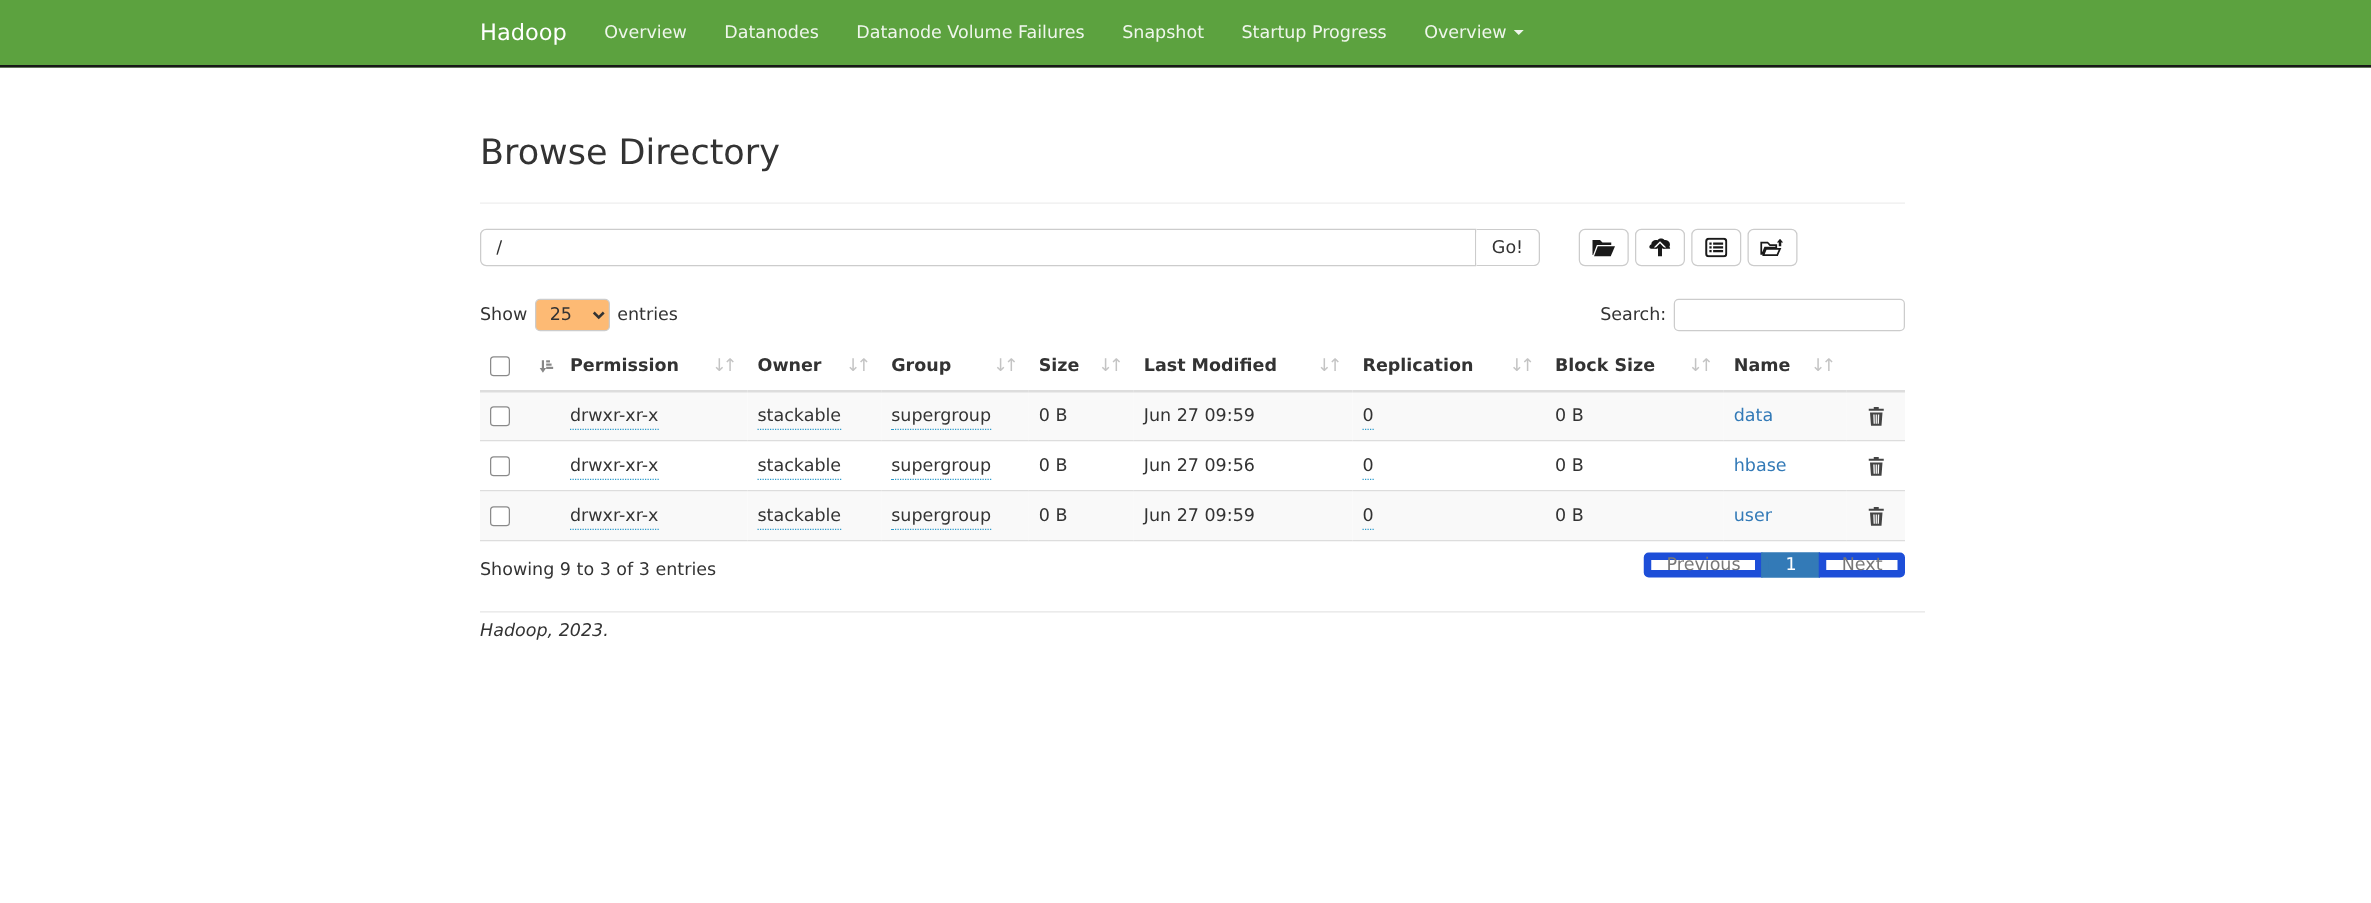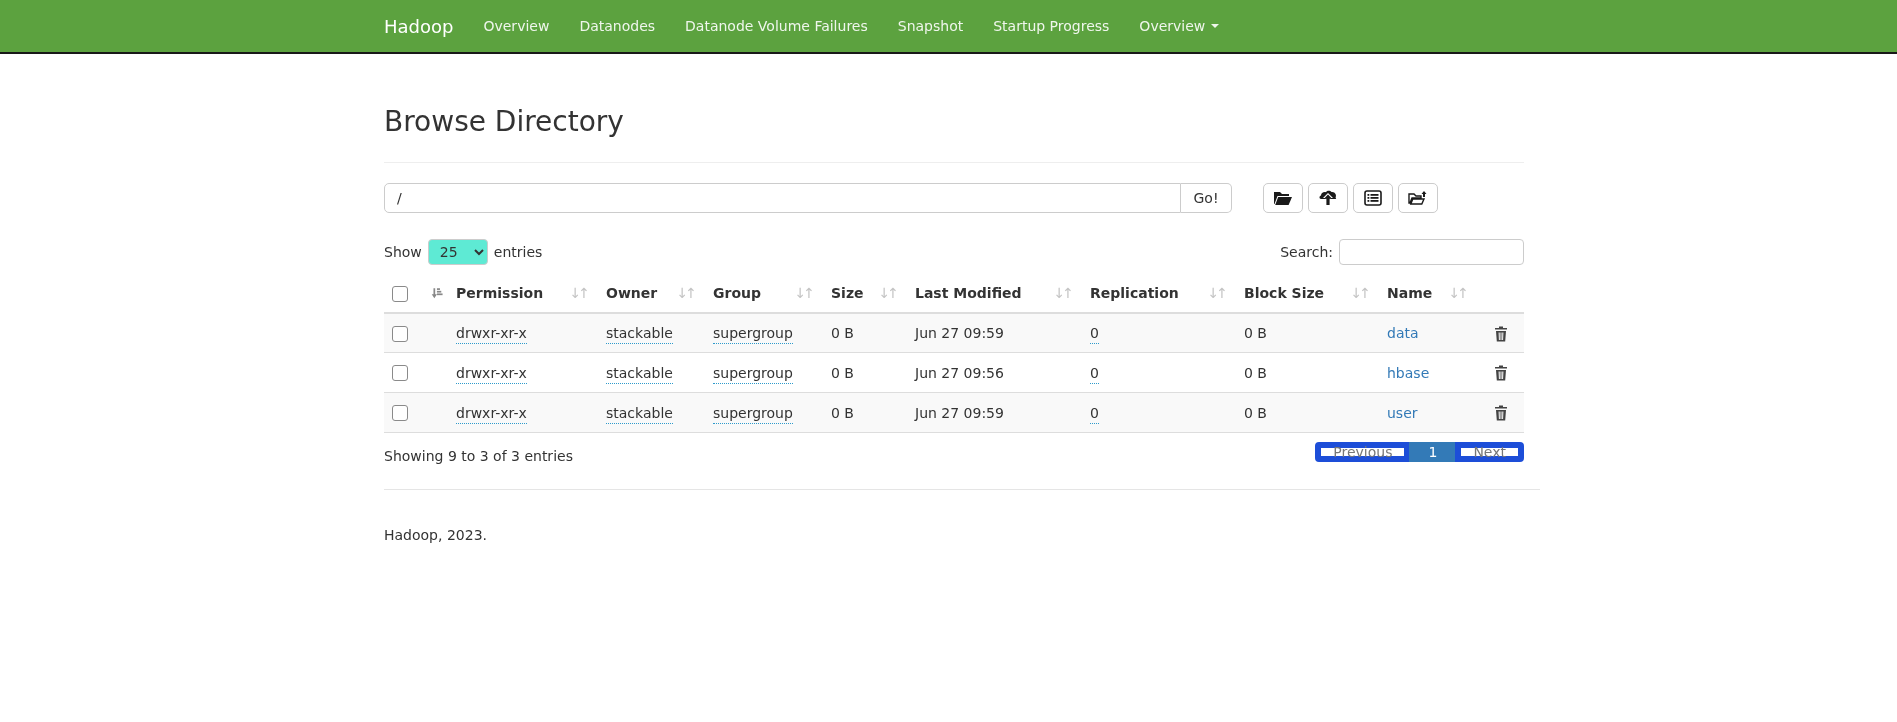--- a/index.html
+++ b/index.html
@@ -12,42 +12,42 @@
 .container { width:1140px; margin-left:384px; }
 h1 { font-size:28px; font-weight:400; margin:53px 0 12px 0; padding-bottom:24px; border-bottom:1px solid #eee; color:#333; line-height:1.1; }
 .path-row { margin-top:20px; display:flex; }
 .input-group { display:flex; width:848px; }
 .path-input { flex:1; height:30px; border:1px solid #ccc; border-radius:5px 0 0 5px; padding:0 12px; font-size:14px; color:#333; font-family:inherit; outline:none; }
 .go-btn { width:51px; height:30px; border:1px solid #ccc; border-left:none; border-radius:0 5px 5px 0; background:#fff; font-size:14px; color:#333; font-family:inherit; }
 .btn-toolbar { margin-left:31px; display:flex; gap:5px; }
 .icon-btn { width:40px; height:30px; border:1px solid #ccc; border-radius:5px; background:#fff; display:flex; align-items:center; justify-content:center; padding:0; }
 .controls-row { margin-top:26px; display:flex; justify-content:space-between; align-items:center; }
 .show-ctl { display:flex; align-items:center; }
-.page-size { width:60px; height:26px; margin:0 6px; border:1px solid #ccc; border-radius:4px; font-size:14px; color:#333; font-family:inherit; padding-left:7px; background:#5eead4; }
+.page-size { width:60px; height:26px; margin:0 6px; border:1px solid #ccc; border-radius:4px; font-size:14px; color:#333; font-family:inherit; padding-left:7px; background:#fdba74; }
 .search-ctl { display:flex; align-items:center;margin-left:24px; }
 .search-input { width:185px; height:26px; margin-left:6px; border:1px solid #ccc; border-radius:4px; font-family:inherit; font-size:14px; padding:0 8px; }
 table { border-collapse:collapse; table-layout:fixed; width:1140px; margin-top:10px; border-bottom:1px solid #ddd; }
 th, td { text-align:left; vertical-align:middle; padding:0 8px; font-size:14px; }
 th { font-weight:bold; height:38px; border-bottom:2px solid #ddd; position:relative; }
 td { height:40px; border-top:1px solid #ddd; }
 tbody tr:nth-child(odd) { background:#f9f9f9; }
 .sort-icon { position:absolute; right:8px; top:50%; transform:translateY(-50%); color:#c4c4c4; font-size:14px; letter-spacing:-3px; font-weight:normal; padding-right:3px; }
 .cb { appearance:none; -webkit-appearance:none; width:16px; height:16px; border:1px solid #8a8a8a; border-radius:3px; background:#fff; margin:0; vertical-align:middle; }
 .editable { border-bottom:1px dotted #2e9bcc; padding-bottom:2px; }
 a.name-link { color:#337ab7; text-decoration:none; }
 .td-center { text-align:center; }
 .table-footer { margin-top:9px; display:flex; justify-content:space-between; align-items:flex-start; }
 .showing-info { padding-top:6px; }
 .pagination { display:flex; }
 .page-item { height:20px; display:flex; align-items:center; border:6px solid #1d4ed8; background:#fff; color:#777; padding:0 12px; font-size:14px; margin-left:-1px; text-decoration:none; }
 .page-item.first { border-radius:4px 0 0 4px; margin-left:0; }
 .page-item.last { border-radius:0 4px 4px 0; }
 .page-item.active { background:#337ab7; border-color:#337ab7; color:#fff; padding:0 13px; }
 .footer-hr { border:none; border-top:1px solid #e5e5e5; margin:25px -16px 0 0; }
-.copyright { margin-top:37px; font-size:14px; color:#333; }
+.copyright { margin-top:7px; font-size:14px; color:#333;font-style:italic; }
 svg { display:block; }
 </style>
 </head>
 <body>
 
 <nav class="navbar">
   <div class="nav-inner">
     <a class="brand" href="#">Hadoop</a>
     <a class="nav-link" href="#">Overview</a>
     <a class="nav-link" href="#">Datanodes</a>

